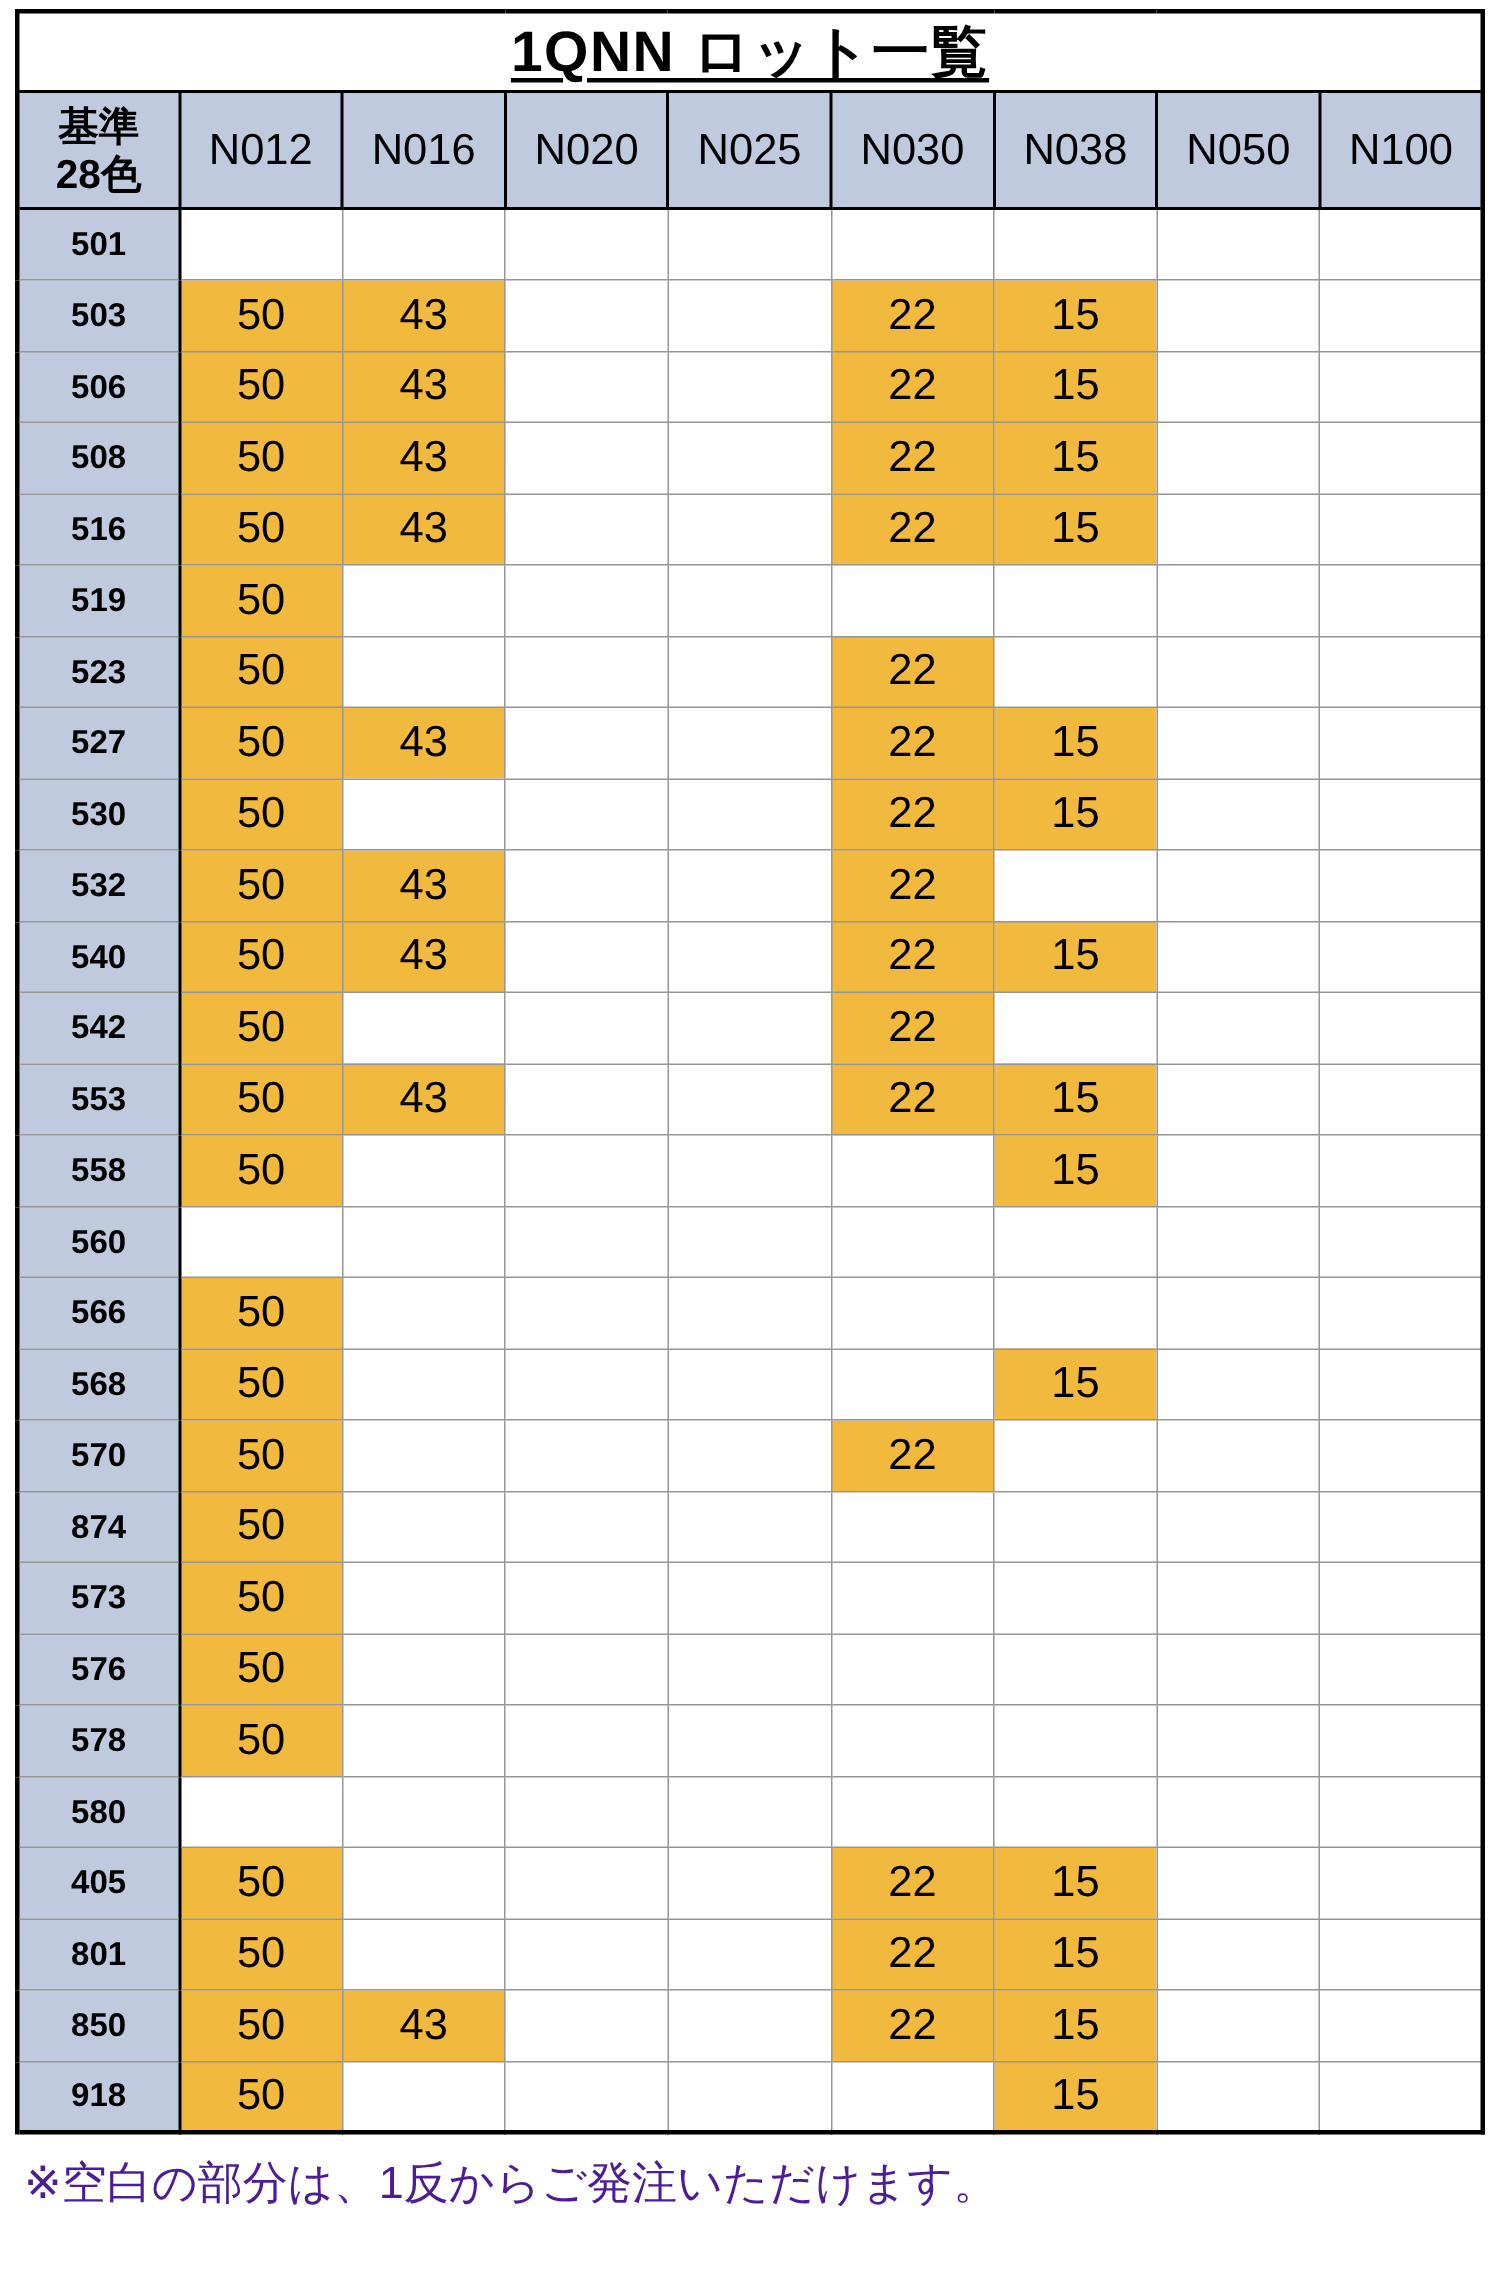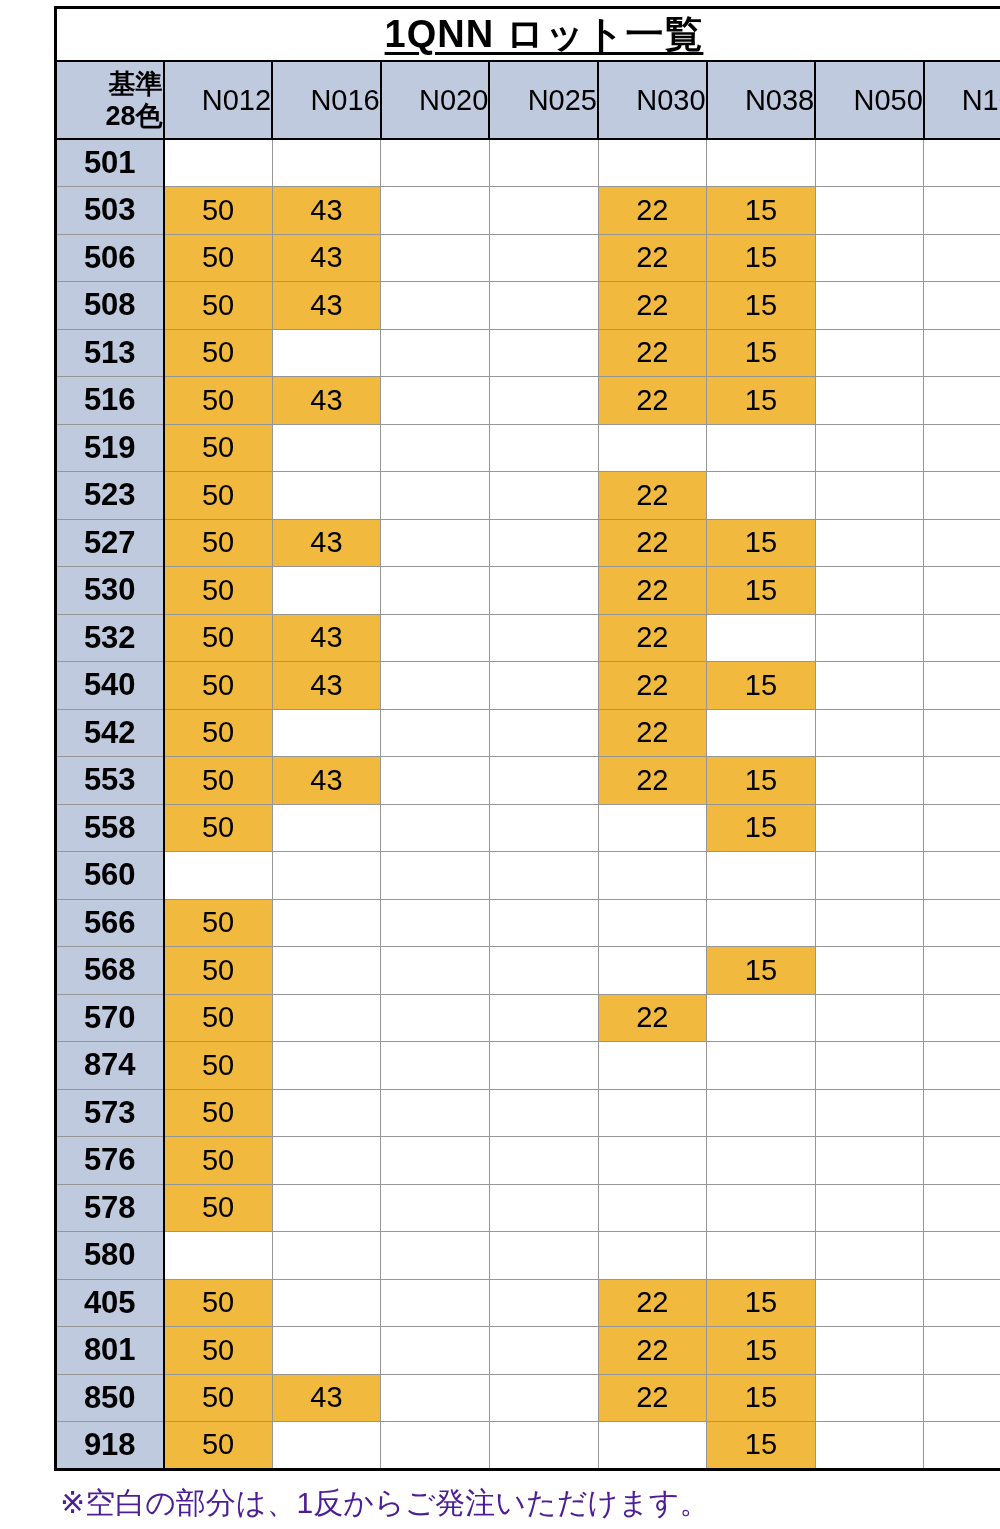--- a/index.html
+++ b/index.html
@@ -7,21 +7,20 @@
     padding: 0;
     width: 1000px;
     height: 1529px;
     background: #ffffff;
     font-family: "Liberation Sans", "DejaVu Sans", sans-serif;
     color: #000000;
     overflow: hidden;
   }
   .wrap {
     padding: 6px 10px 0 10px;
-    margin-left: 44px;
   }
   table {
     width: 980px;
     border-collapse: collapse;
     table-layout: fixed;
     border: 3px solid var(--border, #000);
   }
   
   .title-cell {
     background: #ffffff;
@@ -40,35 +39,35 @@
     text-underline-offset: 5px;
     white-space: nowrap;
   }
   
   .head-row th {
     background: var(--header-bg, #C0CADF);
     border: 2px solid var(--border, #000);
     height: 76px;
     font-size: 29px;
     font-weight: normal;
-    text-align: right;
+    text-align: center;
     vertical-align: middle;
     padding: 0;
   }
   .head-row th.corner {
     font-weight: bold;
     font-size: 27px;
     line-height: 1.2;
   }
   
   tbody tr { height: 47.5px; }
   tbody th.row-label {
     background: var(--header-bg, #C0CADF);
     font-weight: bold;
-    font-size: 31px;
+    font-size: 22px;
     text-align: center;
     vertical-align: middle;
     border: 1px solid var(--grid, #969696);
     border-left: 3px solid var(--border, #000);
     border-right: 2px solid var(--border, #000);
     padding: 0;
   }
   tbody td {
     border: 1px solid var(--grid, #969696);
     font-size: 29px;
@@ -163,31 +162,20 @@
           <td class="hl">50</td>
           <td class="hl">43</td>
           <td></td>
           <td></td>
           <td class="hl">22</td>
           <td class="hl">15</td>
           <td></td>
           <td></td>
         </tr>
         <tr>
-          <th class="row-label">513</th>
-          <td class="hl">50</td>
-          <td></td>
-          <td></td>
-          <td></td>
-          <td class="hl">22</td>
-          <td class="hl">15</td>
-          <td></td>
-          <td></td>
-        </tr>
-        <tr>
           <th class="row-label">516</th>
           <td class="hl">50</td>
           <td class="hl">43</td>
           <td></td>
           <td></td>
           <td class="hl">22</td>
           <td class="hl">15</td>
           <td></td>
           <td></td>
         </tr>

